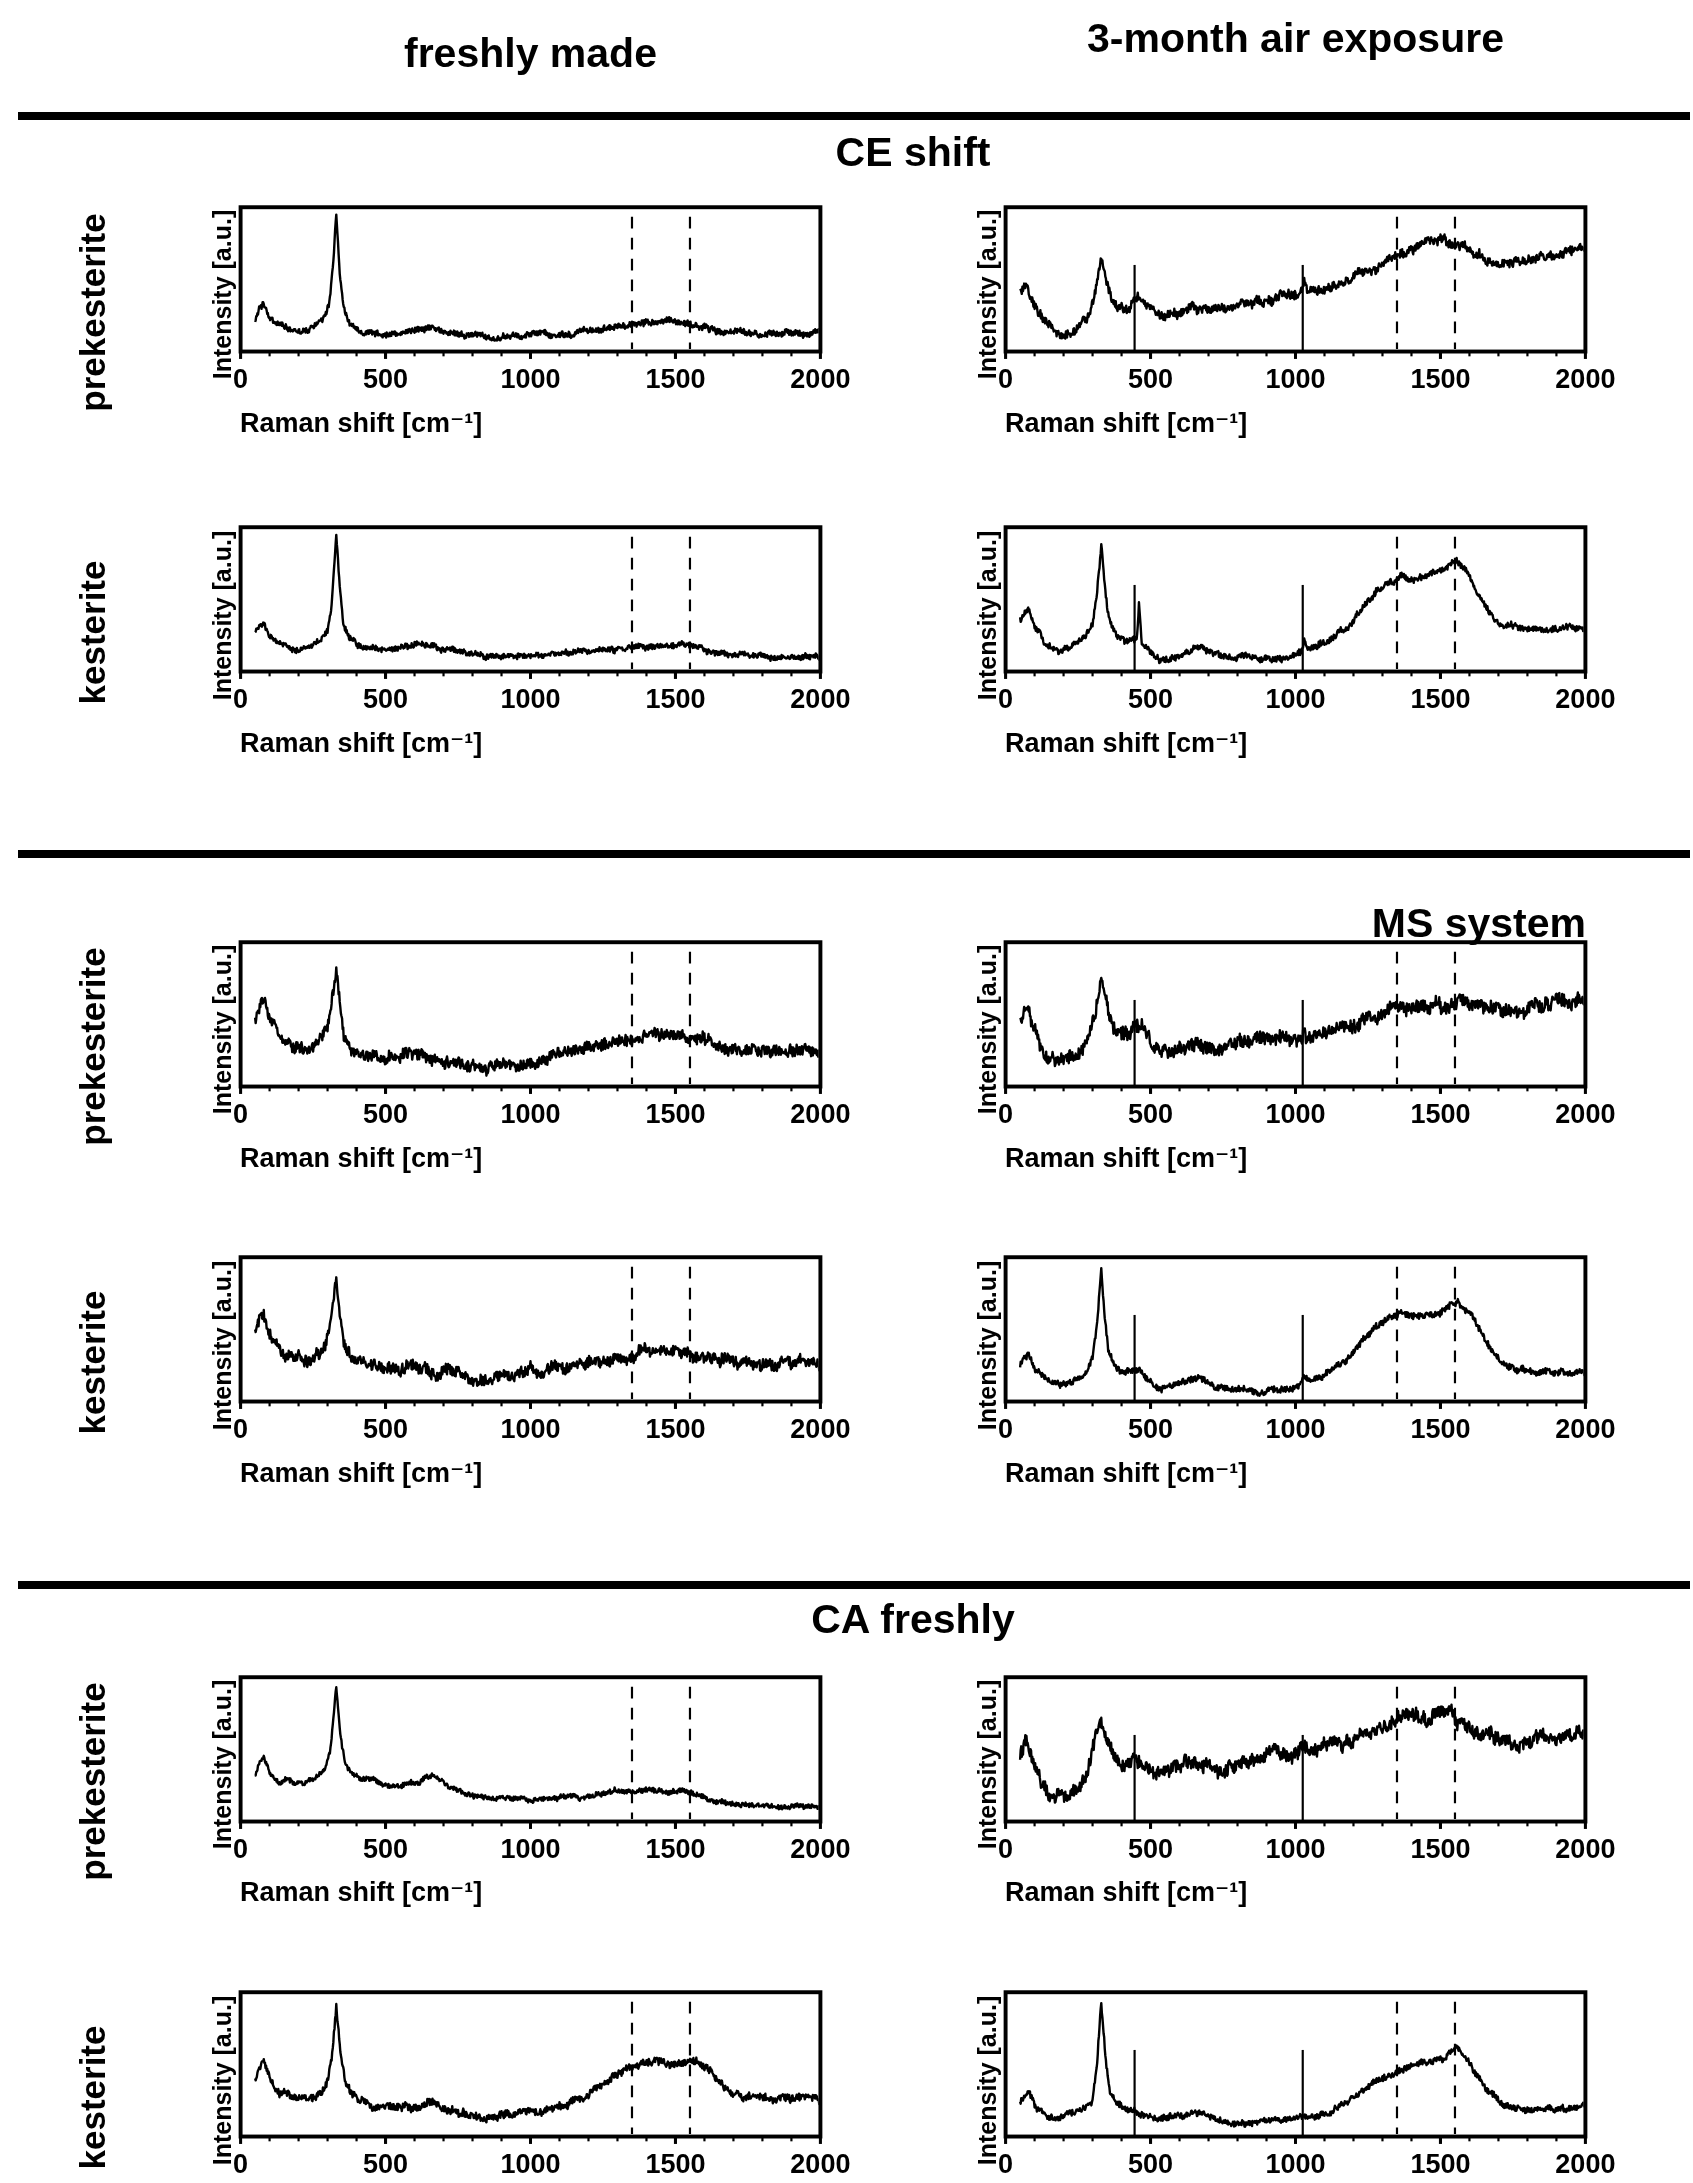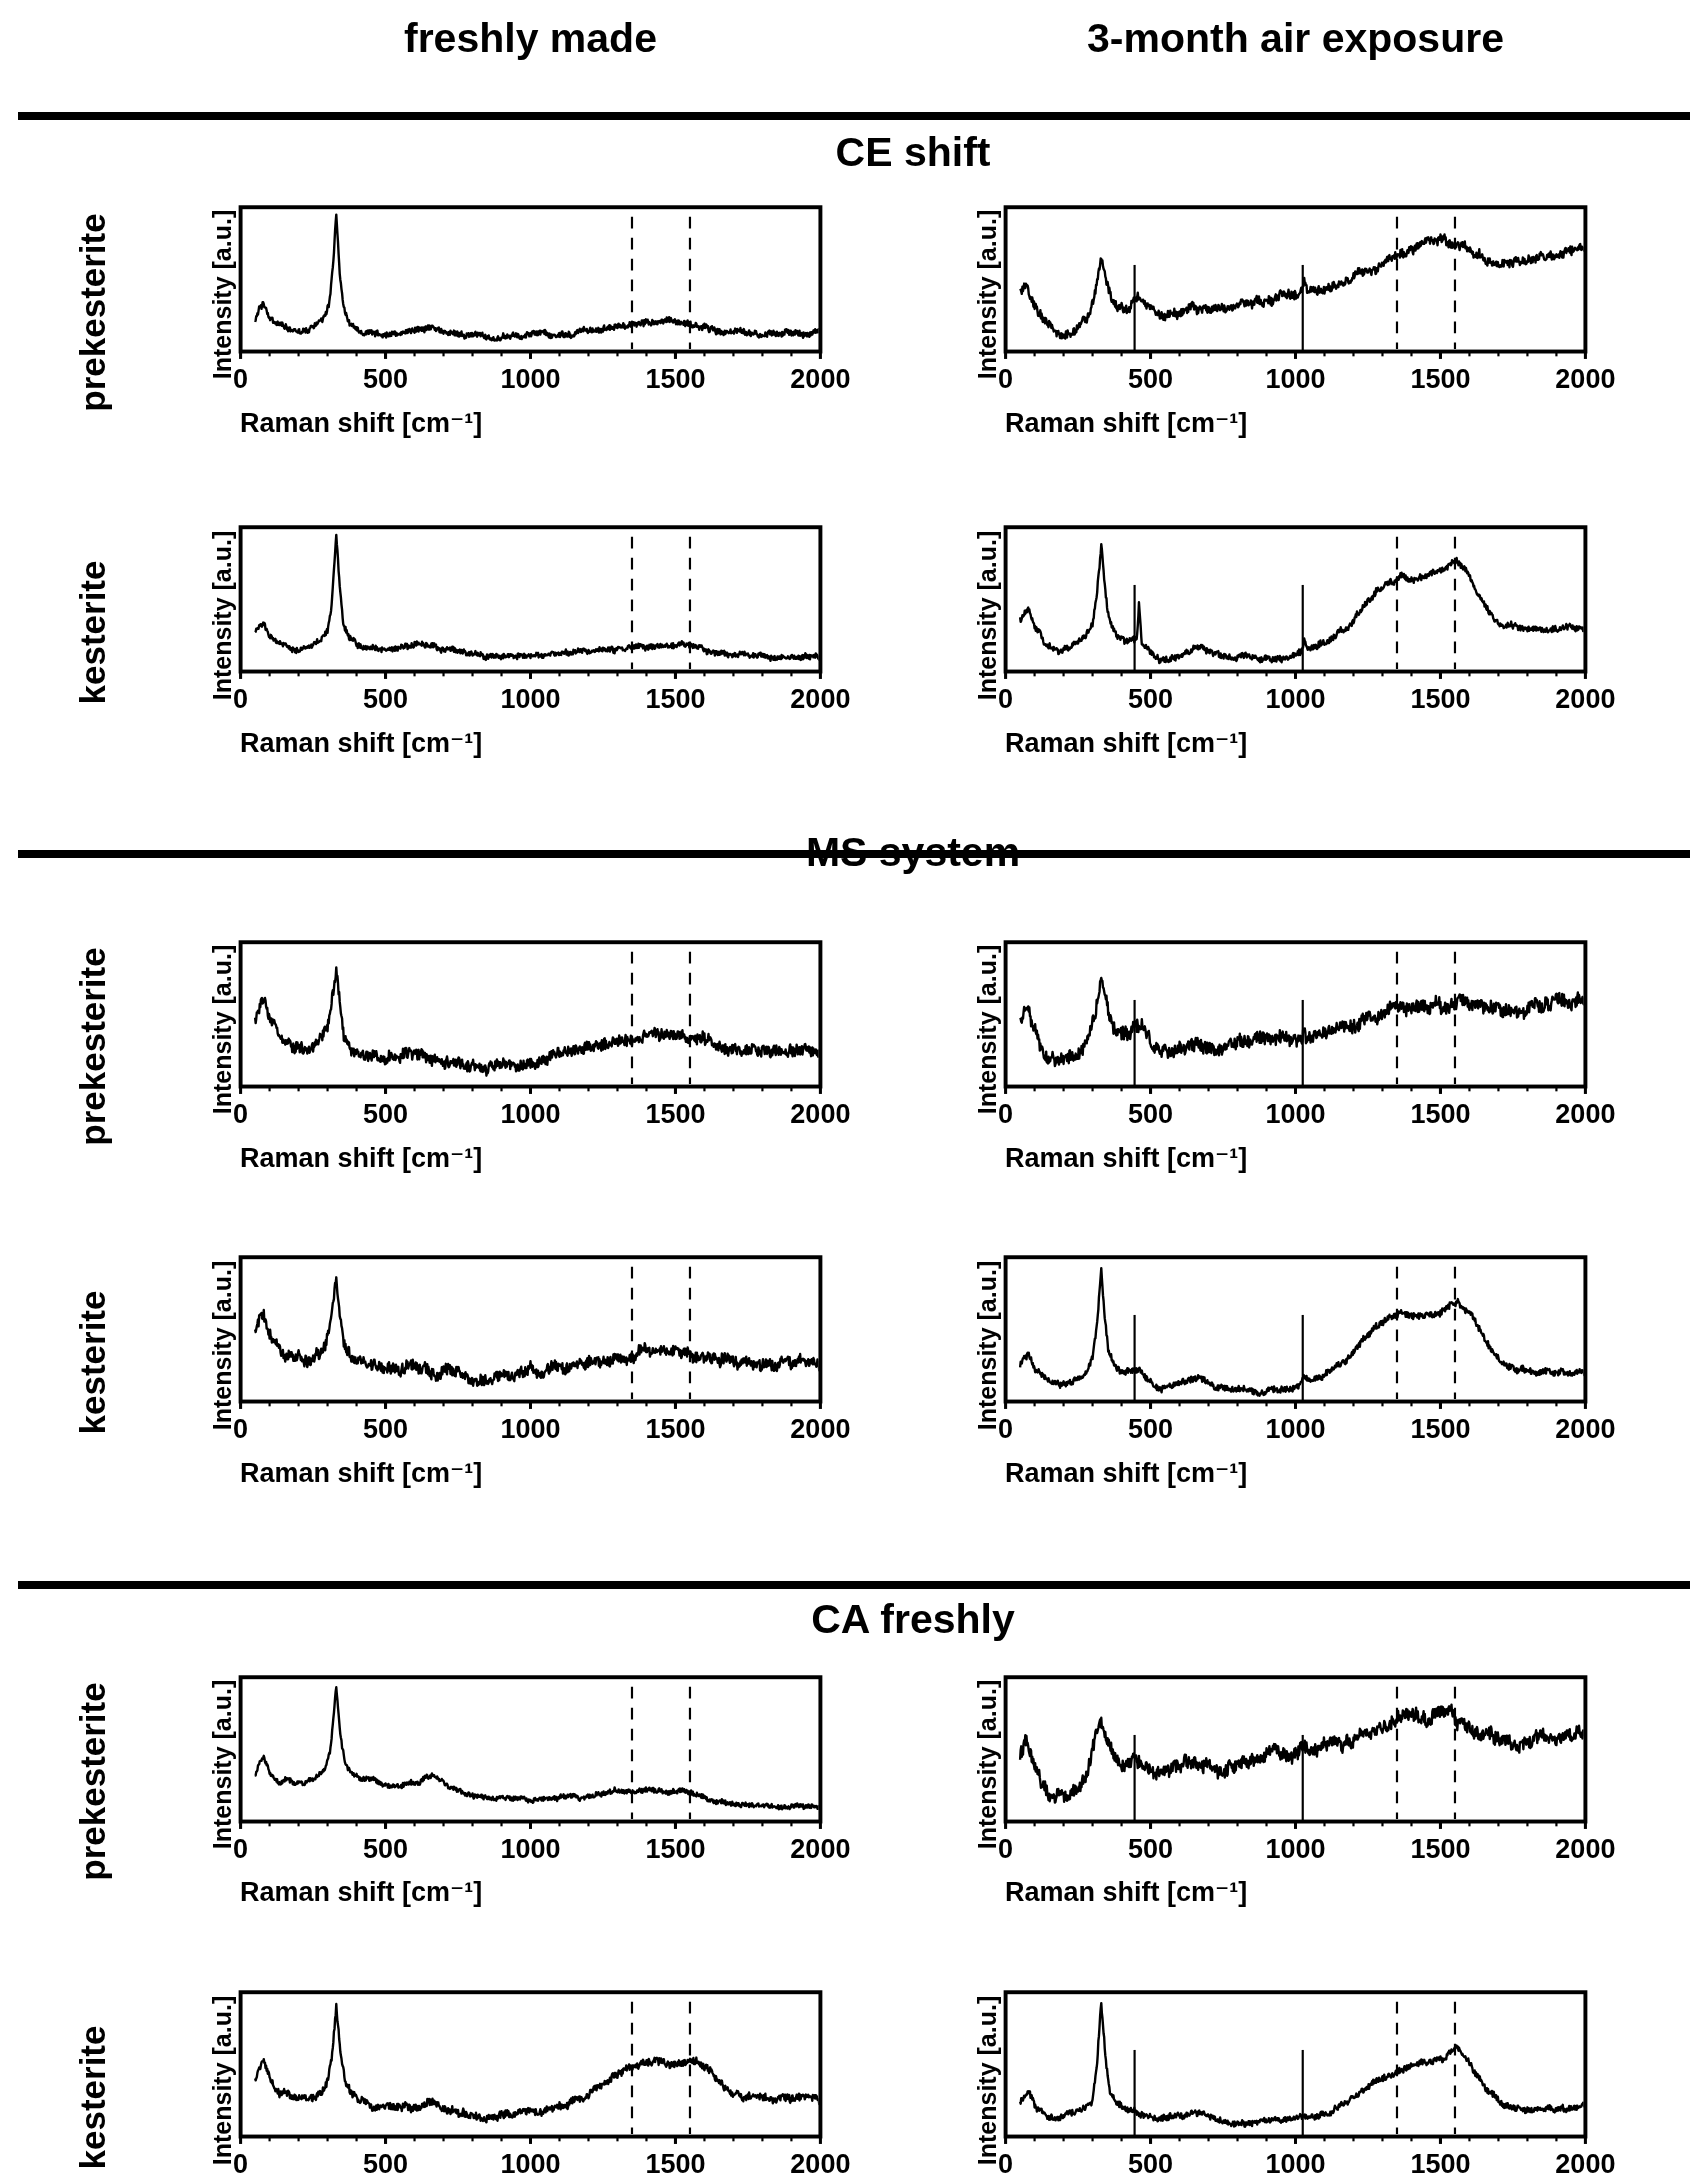--- a/index.html
+++ b/index.html
@@ -14,29 +14,29 @@
         transform:rotate(-90deg);}
   .rowlab{position:absolute;width:306px;height:45px;line-height:45px;text-align:center;font-size:35px;
         transform:rotate(-90deg);}
   svg text{font-family:"Liberation Sans","DejaVu Sans",sans-serif;font-weight:bold;fill:#000;}
 </style>
 </head>
 <body>
 
 <div>
 
-  <div class="col-header" style="left:240px;width:581px;">freshly made</div>
+  <div class="col-header" style="left:240px;width:581px;margin-top:15px;">freshly made</div>
   <div class="col-header" style="left:1005px;width:581px;">3-month air exposure</div>
 
   <div class="bar" style="top:112px;"></div>
   <div class="bar" style="top:850px;"></div>
   <div class="bar" style="top:1581px;"></div>
 
   <div class="section-title" style="top:128px;">CE shift</div>
-  <div class="section-title" style="top:828px;">MS system</div>
+  <div class="section-title" style="top:899px;text-align:right;">MS system</div>
   <div class="section-title" style="top:1595px;">CA freshly</div>
 
   <div id="panels">
       <div class="panel" style="left: 203px; top: 202px;"><svg width="655" height="194" viewBox="0 0 1500 445">
           <defs>
             <clipPath id="clip0">
               <rect x="89" y="16" width="1322" height="323"></rect>
             </clipPath>
           </defs>
           <line x1="982.8" y1="34" x2="982.8" y2="337" stroke="#000" stroke-width="5" stroke-dasharray="27 21"></line>

